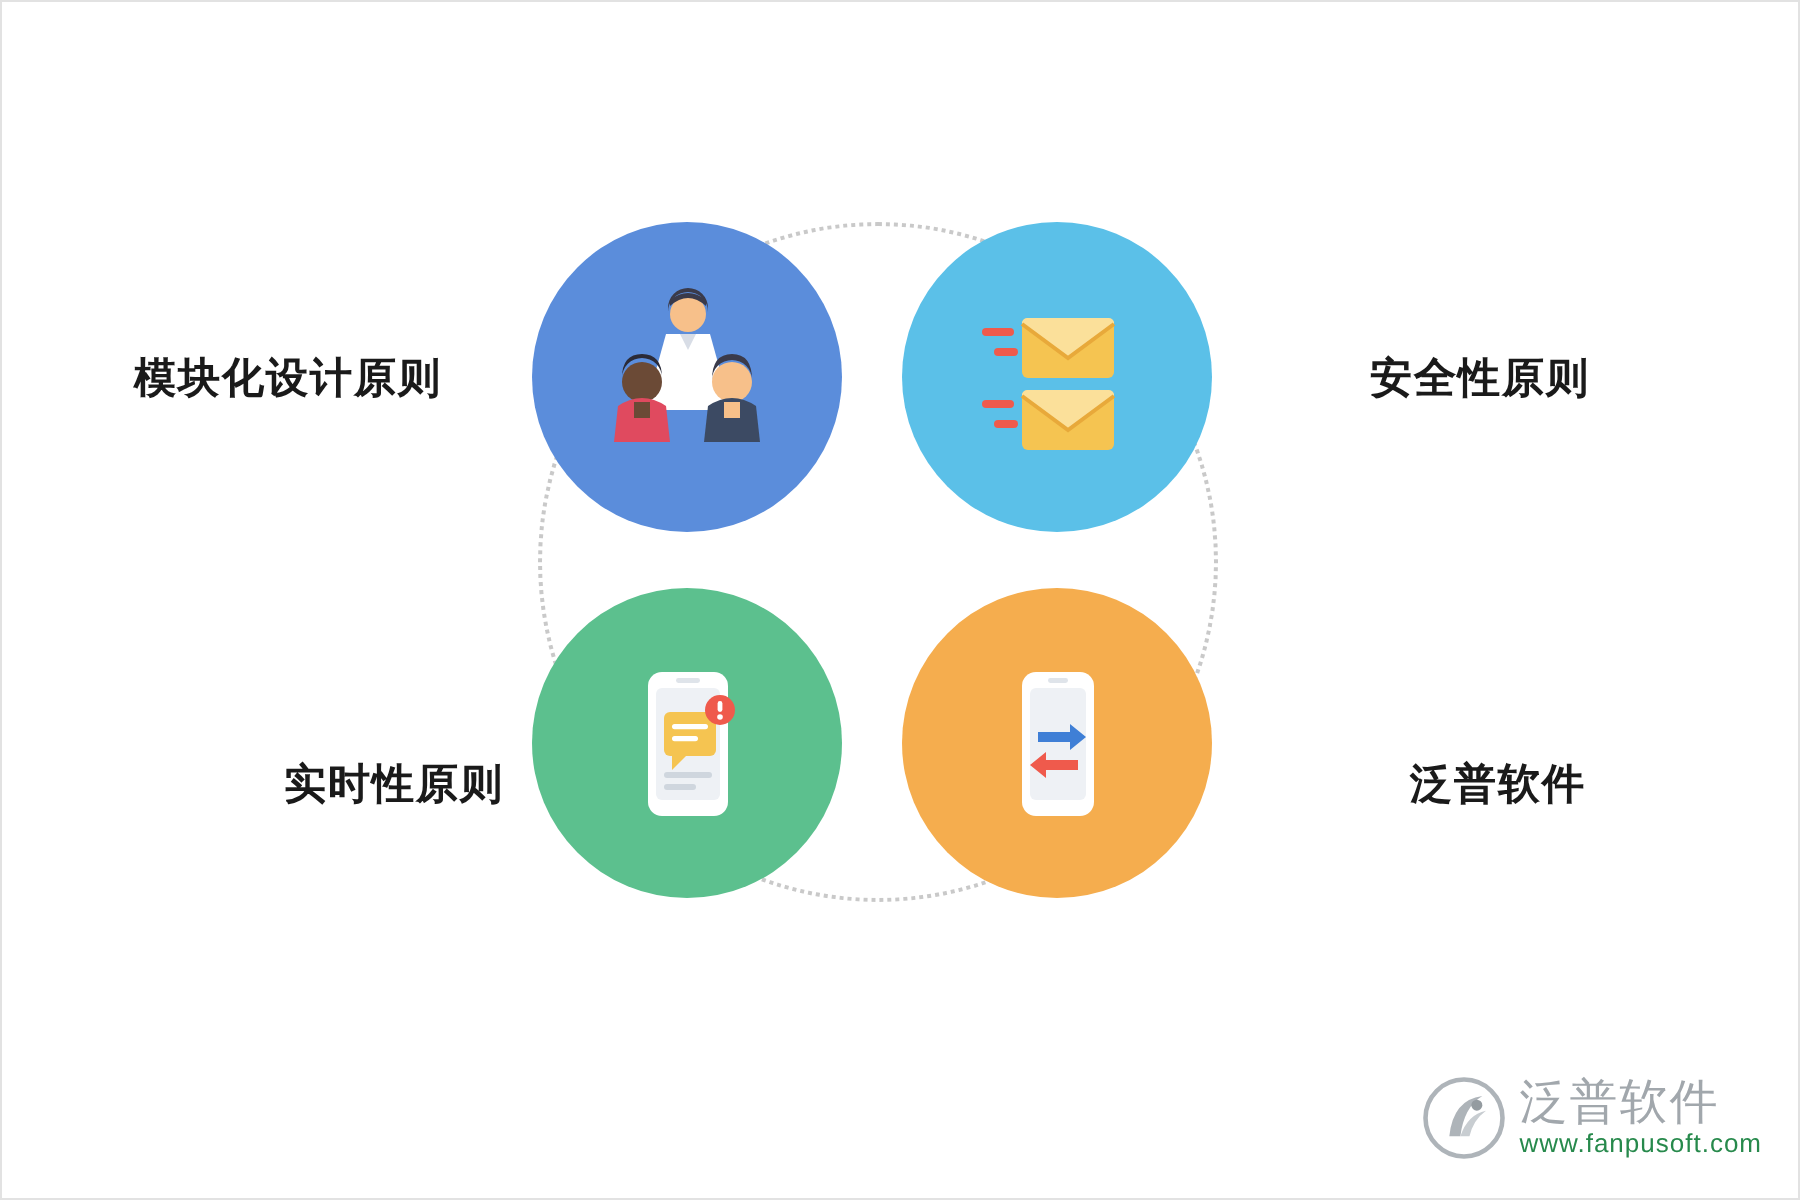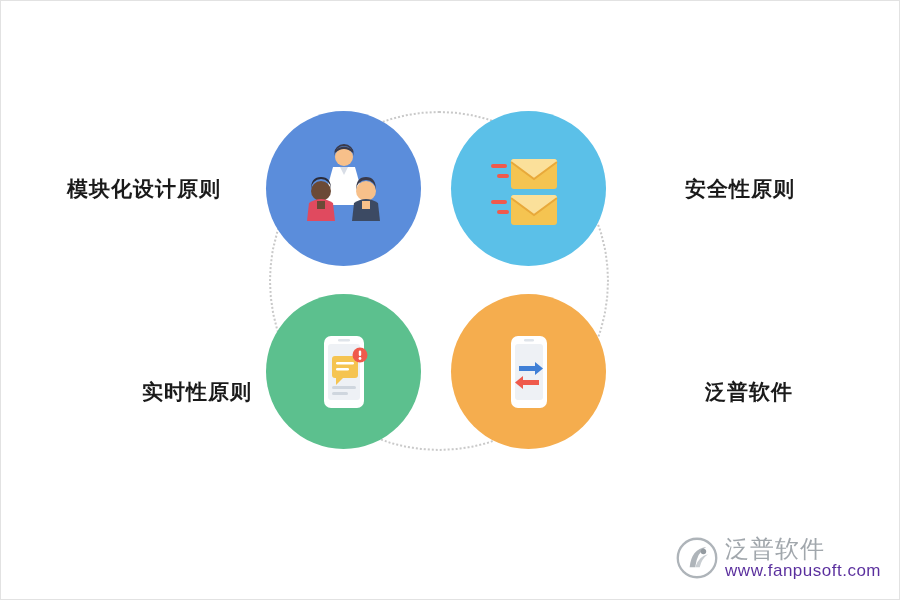--- a/index.html
+++ b/index.html
@@ -81,22 +81,22 @@
     flex-direction: column;
     line-height: 1.1;
   }
   .wm-title {
     font-size: 24px;
     font-weight: normal;
     color: #9aa0a6;
     letter-spacing: 1px;
   }
   .wm-sub {
-    font-size: 17px;
-    color: #4c1d95;
+    font-size: 13px;
+    color: #15803d;
     letter-spacing: 0.5px;
     text-align: right;
   }
   svg { display: block; }
 </style>
 </head>
 <body>
 
 <div class="canvas">
 

